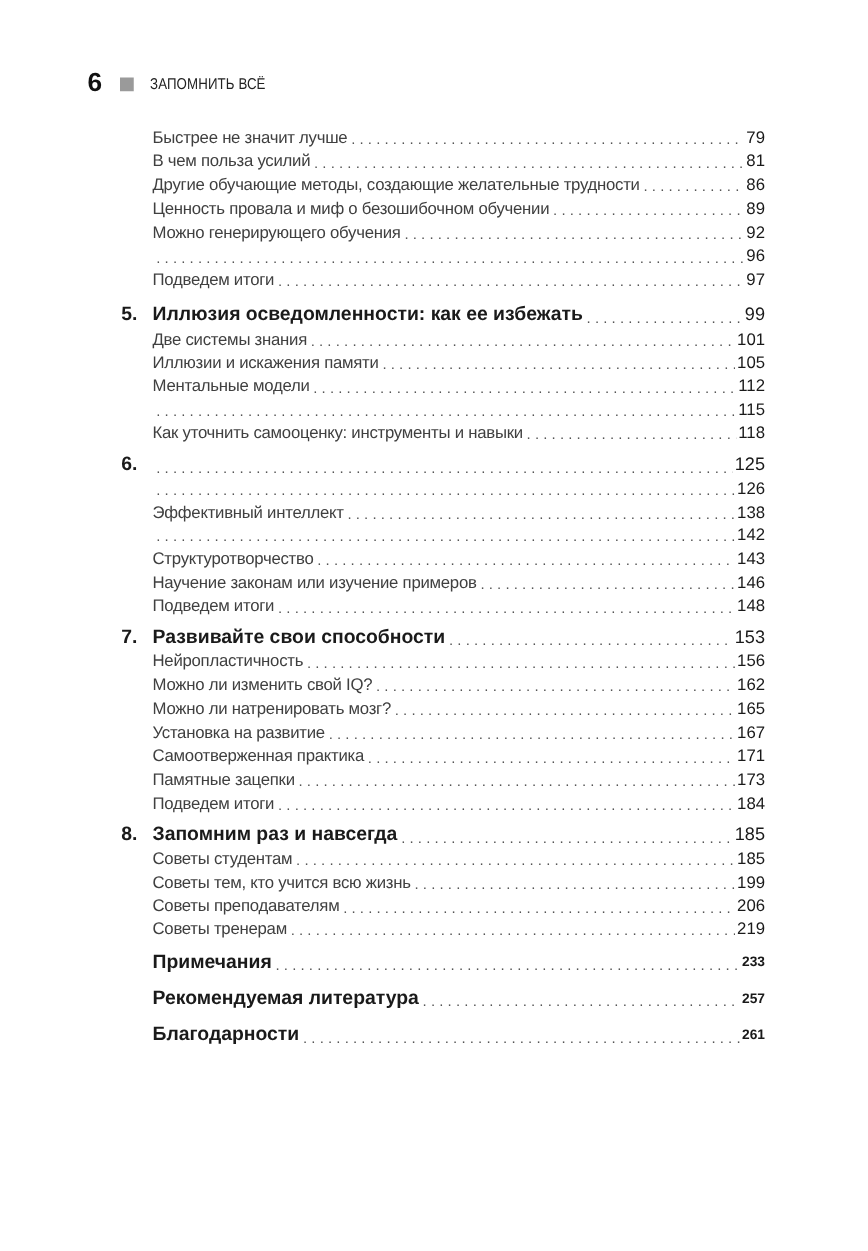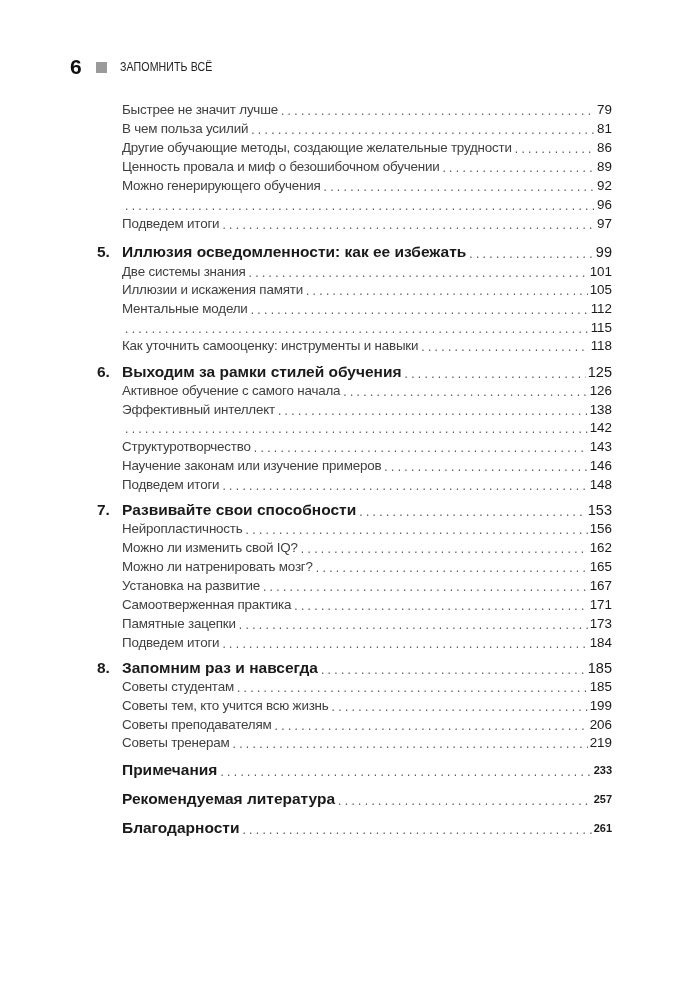--- a/index.html
+++ b/index.html
@@ -105,26 +105,24 @@
       <span class="pg">115</span>
     </div>
   <div class="row sub" style="top:337px">
       <span class="title">Как уточнить самооценку: инструменты и навыки</span>
       <span class="leader"></span>
       <span class="pg">118</span>
     </div>
 
   <div class="row chapter" style="top:362px">
       <span class="chnum">6.</span>
-      <span class="title">Выходим за рамки стилей обучения</span>
       <span class="leader"></span>
       <span class="pg">125</span>
     </div>
   <div class="row sub" style="top:382px">
-      <span class="title">Активное обучение с самого начала</span>
       <span class="leader"></span>
       <span class="pg">126</span>
     </div>
   <div class="row sub" style="top:401px">
       <span class="title">Эффективный интеллект</span>
       <span class="leader"></span>
       <span class="pg">138</span>
     </div>
   <div class="row sub" style="top:419px">
       <span class="leader"></span>

